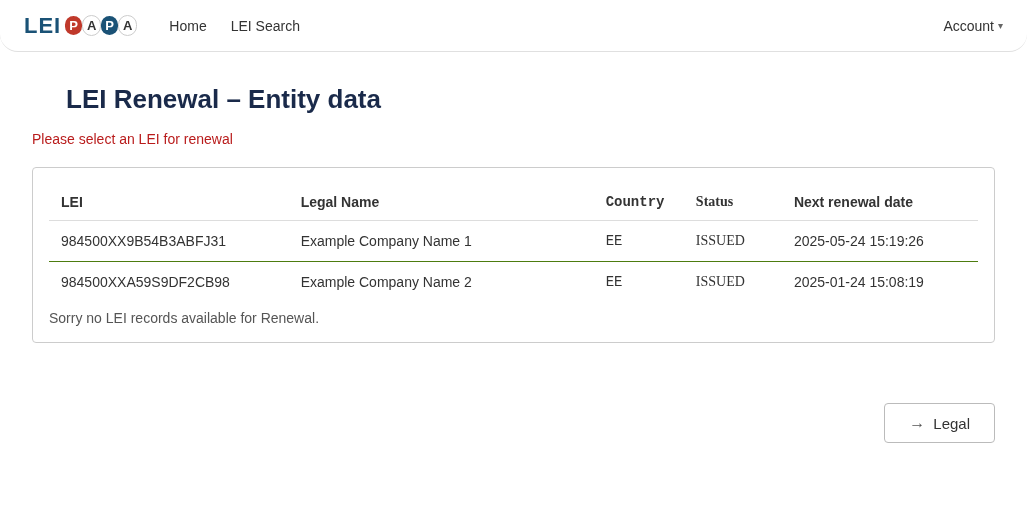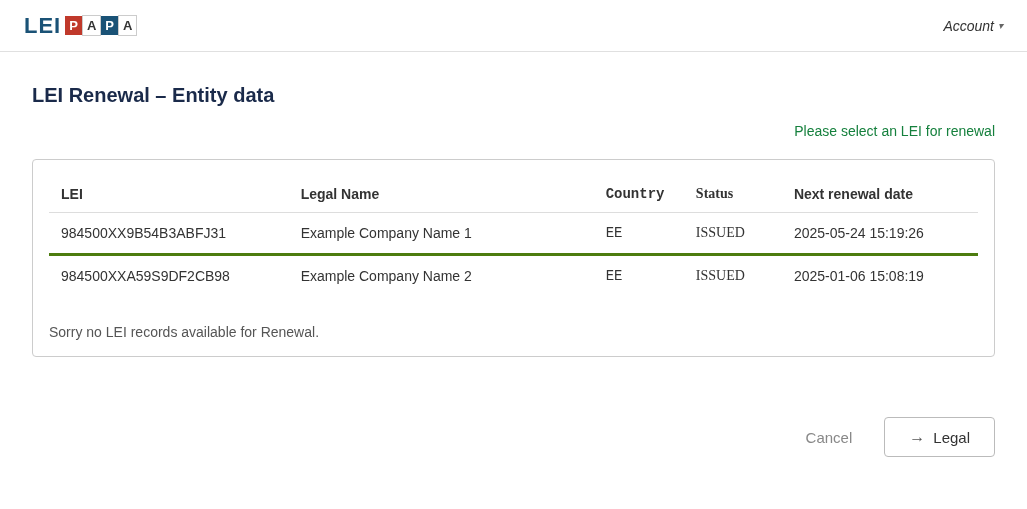--- a/index.html
+++ b/index.html
@@ -1,15 +1,15 @@
 <!DOCTYPE html>
 <html><head>
   <meta charset="utf-8">
   <style>
-    * { box-sizing: border-box; margin: 0; padding: 0; }
+    * { box-sizing: border-box; margin: 0; padding: 0; border-radius: 18px; }
     body { font-family: -apple-system, BlinkMacSystemFont, 'Segoe UI', Arial, sans-serif; background: #fff; color: #333; font-size: 14px; }
 
     
     .header {
       display: flex;
       align-items: center;
       padding: 0 24px;
       height: 52px;
       border-bottom: 1px solid #e0e0e0;
       background: #fff;
@@ -47,40 +47,39 @@
       cursor: pointer;
     }
     .header-right {
       margin-left: auto;
       display: flex;
       align-items: center;
       gap: 4px;
       cursor: pointer;
       color: #333;
       font-size: 14px;
-      font-style: italic;
     }
     .dropdown-arrow { font-size: 10px; color: #666; }
 
     
     .main {
       padding: 32px 32px 24px 32px;
       max-width: 1027px;
     }
     .page-title {
-      font-size: 20px;
+      font-size: 26px;
       font-weight: bold;
       color: #1a2a4a;
       margin-bottom: 16px;
+      margin-left: 34px;
     }
     .subtitle {
       font-size: 14px;
-      color: #15803d;
+      color: #b91c1c;
       margin-bottom: 20px;
-      text-align: right;
     }
 
     
     .table-container {
       border: 1px solid #ccc;
       border-radius: 4px;
       padding: 16px;
       margin-bottom: 20px;
     }
     table {
@@ -89,40 +88,40 @@
     }
     thead th {
       text-align: left;
       font-weight: 600;
       color: #333;
       font-size: 14px;
       padding: 10px 12px;
       border-bottom: 1px solid #ddd;
     }
     tbody tr {
-      border-bottom: 3px solid #4d7c0f;
+      border-bottom: 1px solid #4d7c0f;
     }
     tbody tr:last-child {
       border-bottom: none;
     }
     tbody td {
       padding: 12px 12px;
       font-size: 14px;
       color: #333;
     }
     .col-lei { width: 220px; }
     .col-name { width: 280px; }
     .col-country { width: 80px; font-family: Liberation Mono, monospace; }
     .col-status { width: 90px; font-family: Liberation Serif, serif; }
     .col-renewal { width: 180px; }
 
     .no-records {
       font-size: 14px;
       color: #555;
-      margin-top: 28px;
+      margin-top: 8px;
     }
 
     
     .footer-buttons {
       display: flex;
       justify-content: flex-end;
       align-items: center;
       gap: 16px;
       padding: 16px 32px;
     }
@@ -154,20 +153,24 @@
 <header class="header">
   <div class="logo-area">
     <span class="logo-lei">LEI</span>
     <div class="logo-papa">
       <span class="papa-p1">P</span>
       <span class="papa-a1">A</span>
       <span class="papa-p2">P</span>
       <span class="papa-a2">A</span>
     </div>
   </div>
+  <nav class="nav-links">
+    <a class="nav-link">Home</a>
+    <a class="nav-link">LEI Search</a>
+  </nav>
   <div class="header-right">
     <span>Account</span>
     <span class="dropdown-arrow">▾</span>
   </div>
 </header>
 
 <main class="main">
   <h1 class="page-title">LEI Renewal – Entity data</h1>
   <p class="subtitle">Please select an LEI for renewal</p>
 
@@ -188,27 +191,26 @@
           <td class="col-name">Example Company Name 1</td>
           <td class="col-country">EE</td>
           <td class="col-status">ISSUED</td>
           <td class="col-renewal">2025-05-24 15:19:26</td>
         </tr>
         <tr class="table-row">
           <td class="col-lei">984500XXA59S9DF2CB98</td>
           <td class="col-name">Example Company Name 2</td>
           <td class="col-country">EE</td>
           <td class="col-status">ISSUED</td>
-          <td class="col-renewal">2025-01-06 15:08:19</td>
+          <td class="col-renewal">2025-01-24 15:08:19</td>
         </tr>
       </tbody>
     </table>
     <p class="no-records">Sorry no LEI records available for Renewal.</p>
   </div>
 </main>
 
 <div class="footer-buttons">
-  <button class="btn-cancel">Cancel</button>
   <button class="btn-next">
     <span class="arrow-icon">→</span>
     <span>Legal</span>
   </button>
 </div>
 
 </body></html>

